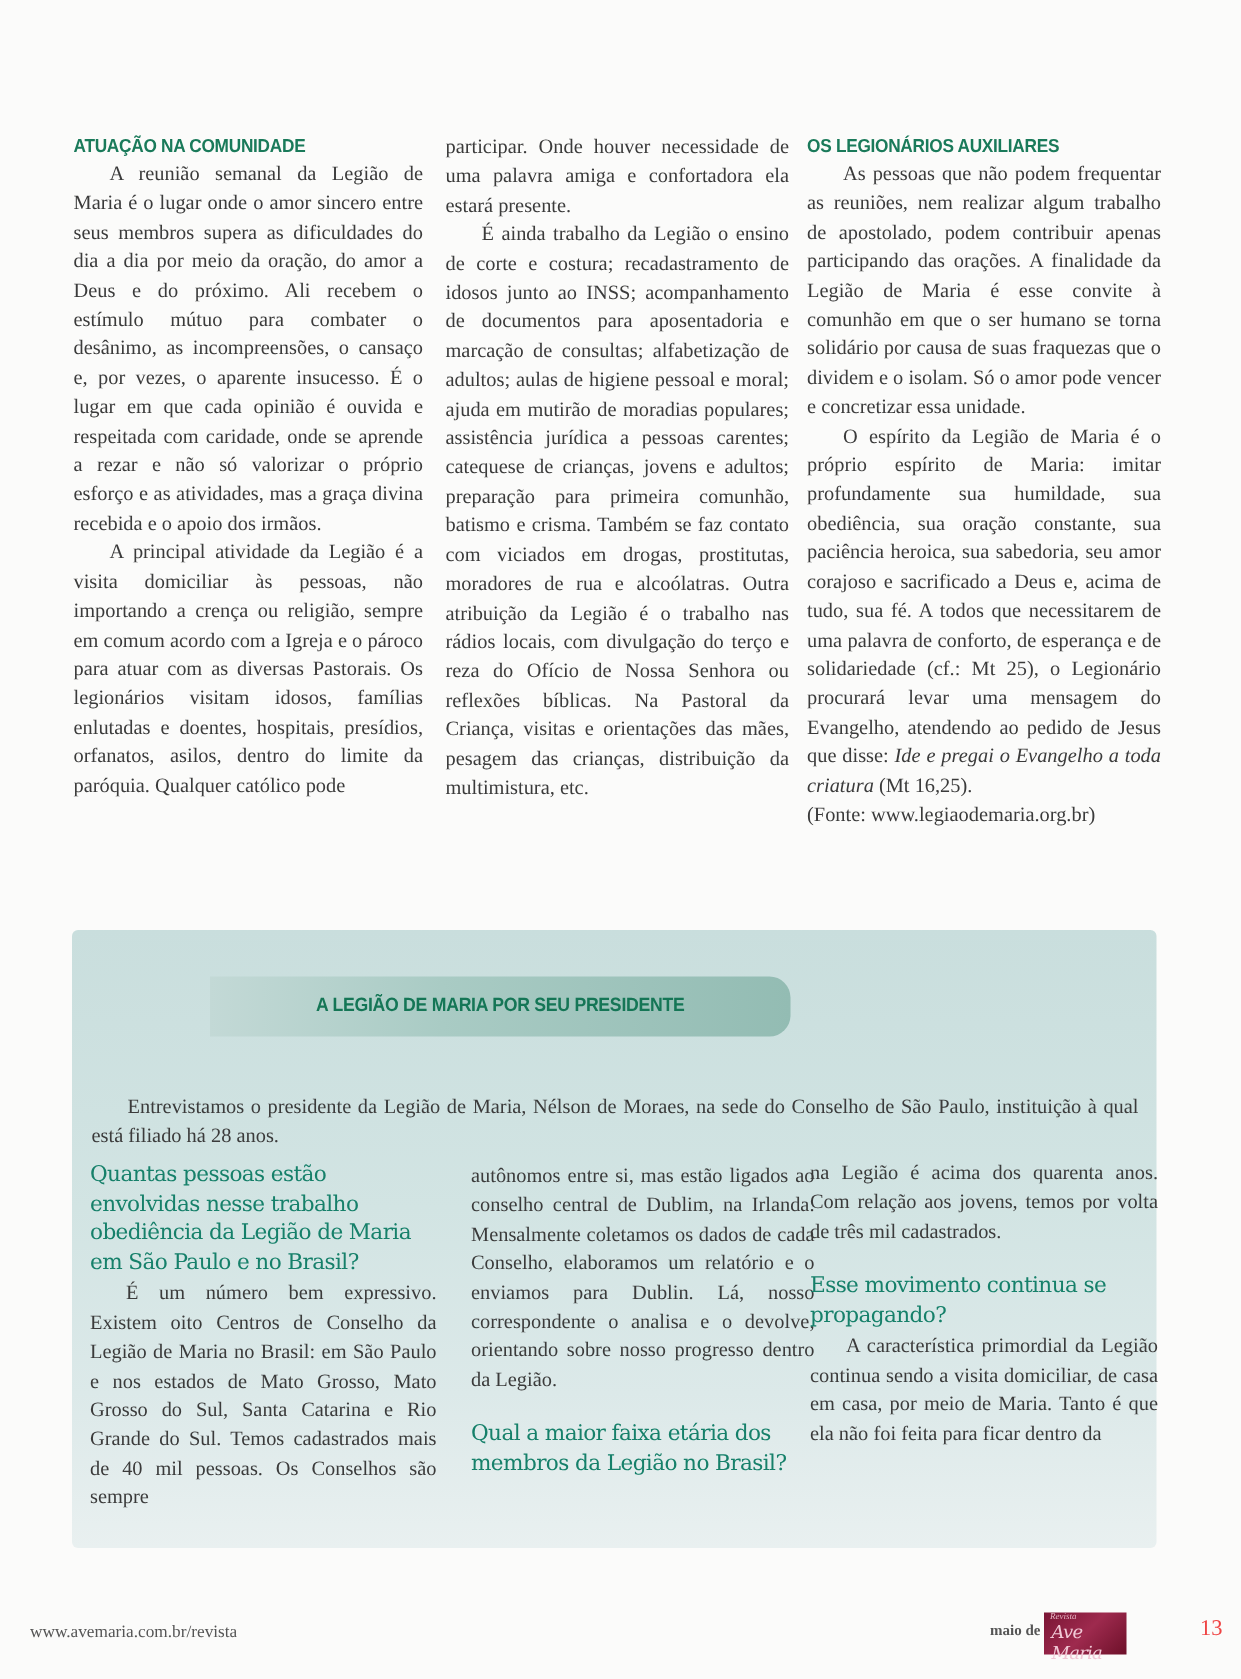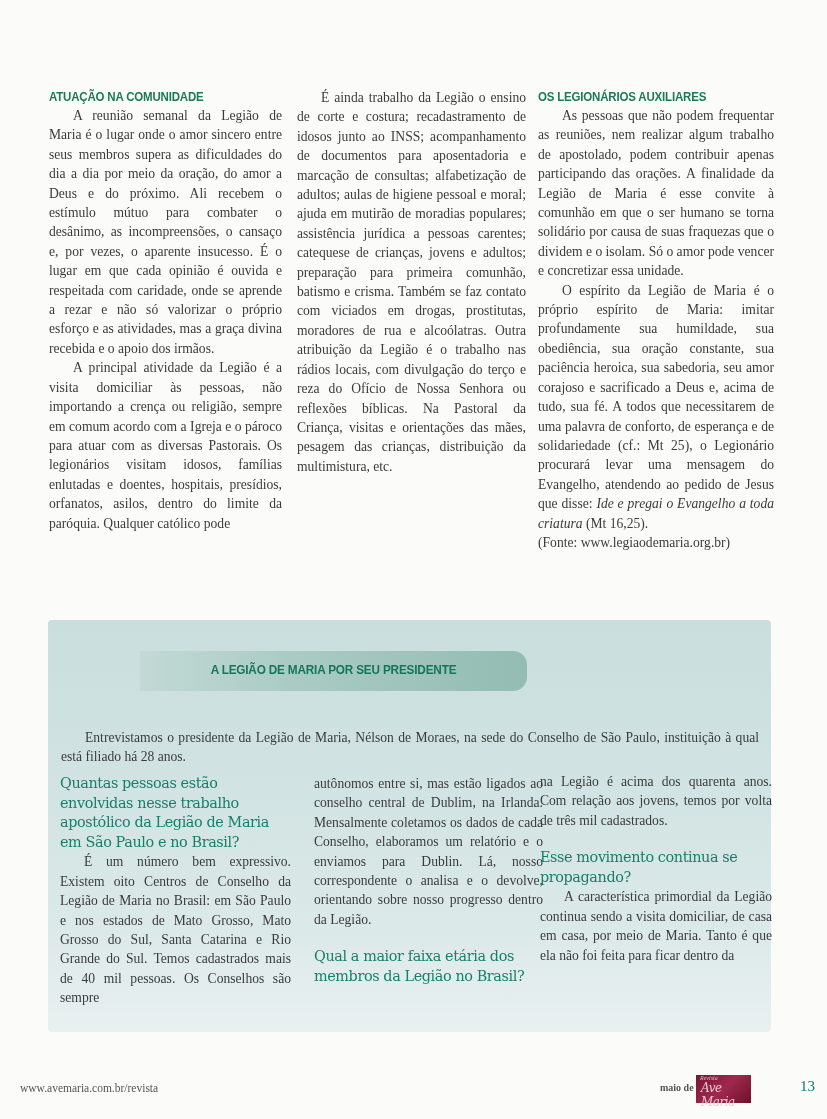--- a/index.html
+++ b/index.html
@@ -108,52 +108,53 @@
     font-size: 6px; color: #e7b7c5; font-style: italic;
   }
   .logo-main {
     position: absolute; left: 5px; top: 6px;
     font-size: 12px; color: #f1c9d6; font-style: italic;
     font-family: "DejaVu Serif", serif;
     letter-spacing: -0.5px;
   }
   .page-num {
     position: absolute; left: 800px; top: 1078px;
-    font-size: 15px; color: #0f766e;
+    font-size: 15px; color: #ef4444;
   }
   em { font-style: italic; }
 </style>
 </head>
 <body>
 
 <div id="c1" class="col">
   <div class="sec-head">ATUAÇÃO NA COMUNIDADE</div>
   <p>A reunião semanal da Legião de Maria é o lugar onde o amor sincero entre seus membros supera as dificuldades do dia a dia por meio da oração, do amor a Deus e do próximo. Ali recebem o estímulo mútuo para combater o desânimo, as incompreensões, o cansaço e, por vezes, o aparente insucesso. É o lugar em que cada opinião é ouvida e respeitada com caridade, onde se aprende a rezar e não só valorizar o próprio esforço e as atividades, mas a graça divina recebida e o apoio dos irmãos.</p>
   <p>A principal atividade da Legião é a visita domiciliar às pessoas, não importando a crença ou religião, sempre em comum acordo com a Igreja e o pároco para atuar com as diversas Pastorais. Os legionários visitam idosos, famílias enlutadas e doentes, hospitais, presídios, orfanatos, asilos, dentro do limite da paróquia. Qualquer católico pode</p>
 </div>
 
 <div id="c2" class="col">
+  <p class="noindent">participar. Onde houver necessidade de uma palavra amiga e confortadora ela estará presente.</p>
   <p>É ainda trabalho da Legião o ensino de corte e costura; recadastramento de idosos junto ao INSS; acompanhamento de documentos para aposentadoria e marcação de consultas; alfabetização de adultos; aulas de higiene pessoal e moral; ajuda em mutirão de moradias populares; assistência jurídica a pessoas carentes; catequese de crianças, jovens e adultos; preparação para primeira comunhão, batismo e crisma. Também se faz contato com viciados em drogas, prostitutas, moradores de rua e alcoólatras. Outra atribuição da Legião é o trabalho nas rádios locais, com divulgação do terço e reza do Ofício de Nossa Senhora ou reflexões bíblicas. Na Pastoral da Criança, visitas e orientações das mães, pesagem das crianças, distribuição da multimistura, etc.</p>
 </div>
 
 <div id="c3" class="col">
   <div class="sec-head">OS LEGIONÁRIOS AUXILIARES</div>
   <p>As pessoas que não podem frequentar as reuniões, nem realizar algum trabalho de apostolado, podem contribuir apenas participando das orações. A finalidade da Legião de Maria é esse convite à comunhão em que o ser humano se torna solidário por causa de suas fraquezas que o dividem e o isolam. Só o amor pode vencer e concretizar essa unidade.</p>
   <p><span>O espírito da Legião de Maria é o próprio espírito de Maria: imitar profundamente sua humildade, sua obediência, sua oração constante, sua paciência heroica, sua sabedoria, seu amor corajoso e sacrificado a Deus e, acima de tudo, sua fé. A todos que necessitarem de uma palavra de conforto, de esperança e de solidariedade (cf.: Mt 25), o Legionário procurará levar uma mensagem do Evangelho, atendendo ao pedido de Jesus que disse: </span><em>Ide e pregai o Evangelho a toda criatura</em><span> (Mt 16,25).</span></p>
   <p class="noindent">(Fonte: www.legiaodemaria.org.br)</p>
 </div>
 
 <div class="box">
   <div class="banner">
     <div class="banner-title">A LEGIÃO DE MARIA POR SEU PRESIDENTE</div>
   </div>
   <div class="intro">Entrevistamos o presidente da Legião de Maria, Nélson de Moraes, na sede do Conselho de São Paulo, instituição à qual está filiado há 28 anos.</div>
 
   <div id="ic1" class="icol">
-    <div class="q">Quantas pessoas estão envolvidas nesse trabalho apostólico da Legião de Maria em São Paulo e no Brasil?</div>
+    <div class="q">Quantas pessoas estão envolvidas nesse trabalho obediência da Legião de Maria em São Paulo e no Brasil?</div>
     <p>É um número bem expressivo. Existem oito Centros de Conselho da Legião de Maria no Brasil: em São Paulo e nos estados de Mato Grosso, Mato Grosso do Sul, Santa Catarina e Rio Grande do Sul. Temos cadastrados mais de 40 mil pessoas. Os Conselhos são sempre</p>
   </div>
 
   <div id="ic2" class="icol">
     <div>autônomos entre si, mas estão ligados ao conselho central de Dublim, na Irlanda. Mensalmente coletamos os dados de cada Conselho, elaboramos um relatório e o enviamos para Dublin. Lá, nosso correspondente o analisa e o devolve, orientando sobre nosso progresso dentro da Legião.</div>
     <div class="gap"></div>
     <div class="q">Qual a maior faixa etária dos membros da Legião no Brasil?</div>
   </div>
 
   <div id="ic3" class="icol">

